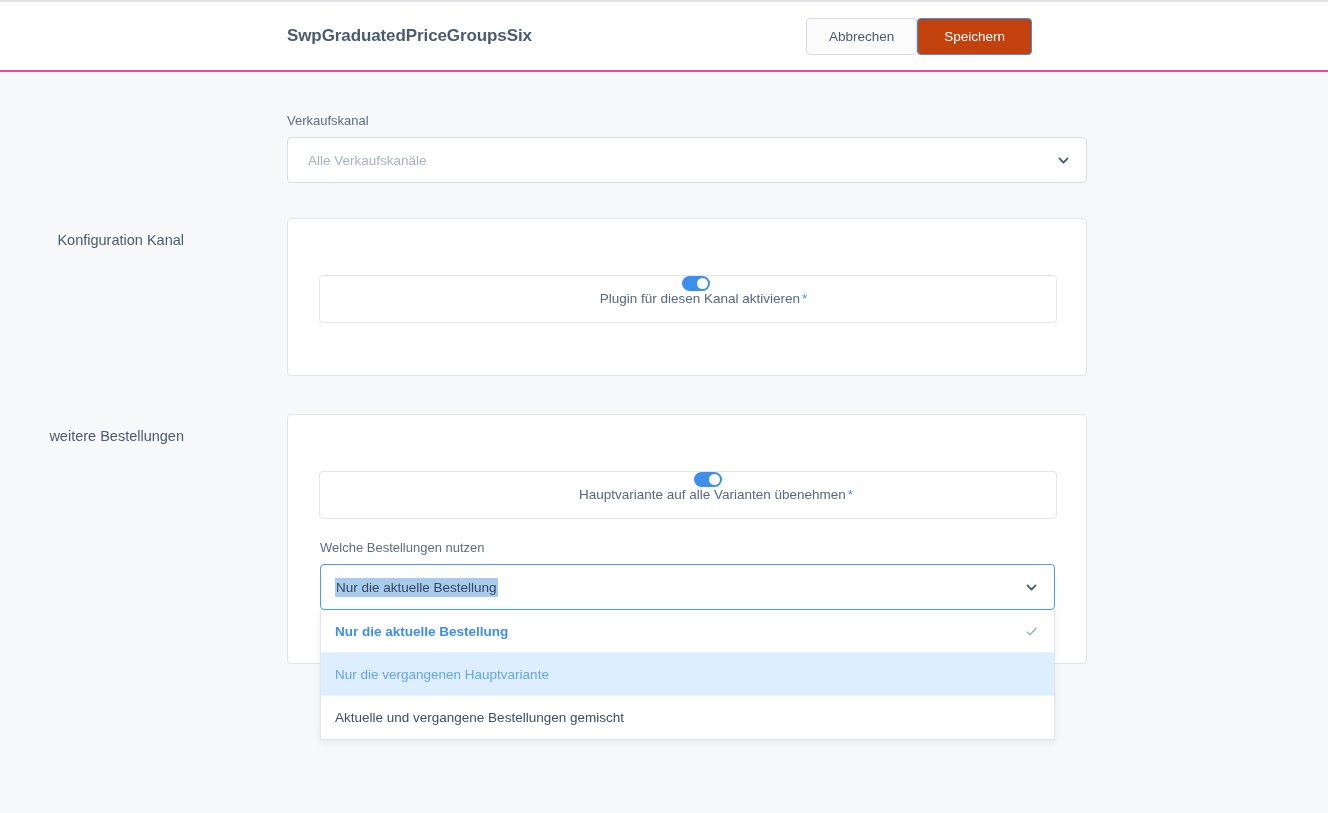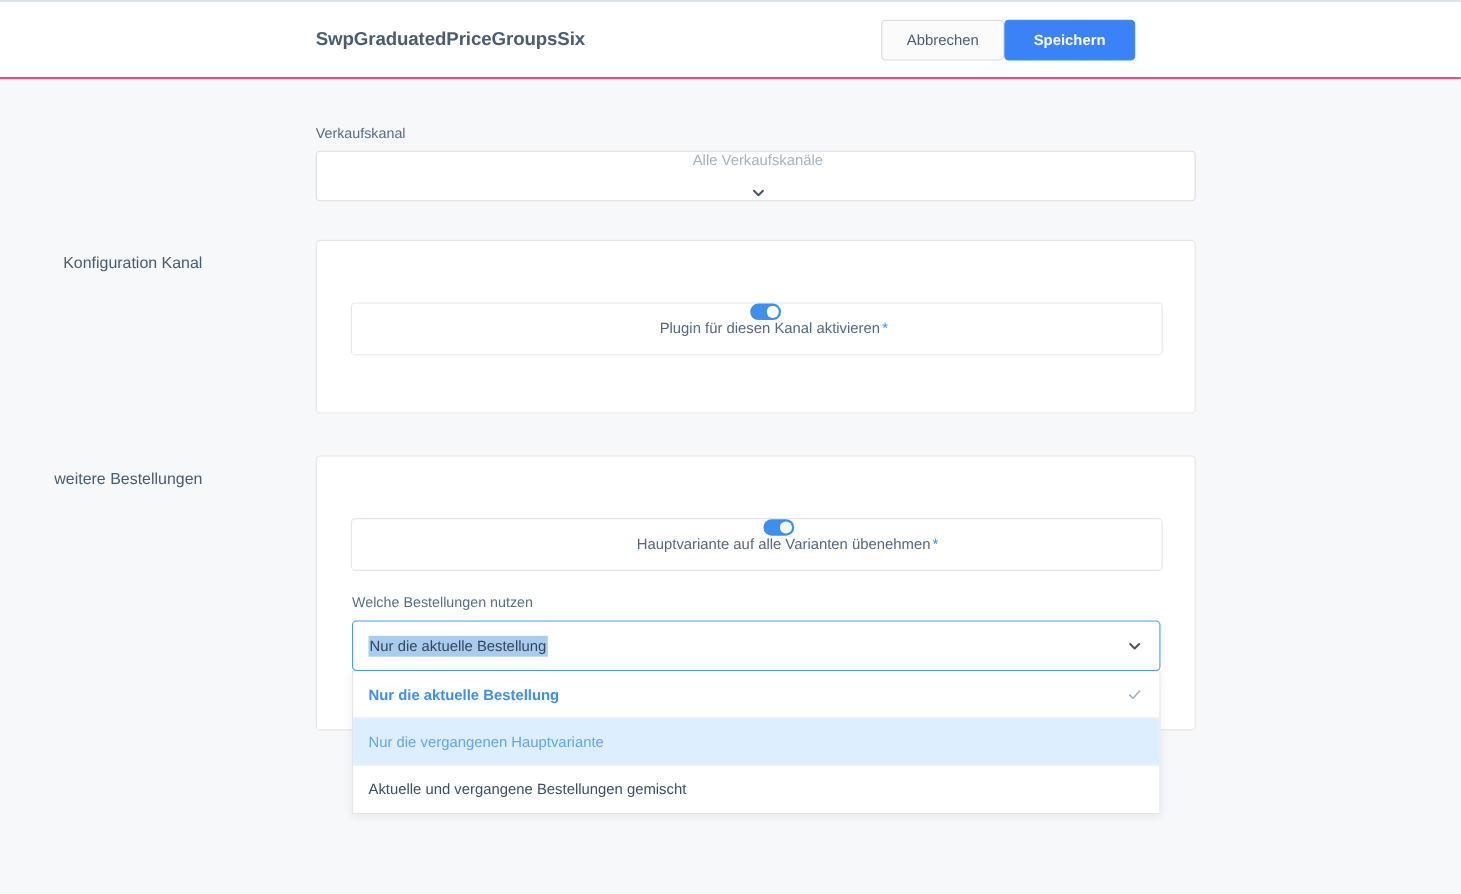--- a/index.html
+++ b/index.html
@@ -63,24 +63,24 @@
   }
 
   .btn-cancel {
     background: #fbfbfc;
     border: 1px solid #d8dde3;
     color: #4a5c70;
     font-weight: normal;
   }
 
   .btn-save {
-    background: #3b82f6;
+    background: #c2410c;
     border: 1px solid #3e8fec;
     color: #ffffff;
-    font-weight: bold;
+    font-weight: normal;
     padding: 0 26px;
   }
 
   
   .content {
     position: absolute;
     top: 74px; left: 0; right: 0; bottom: 0;
     background: #f7f8fa;
   }
 
@@ -100,21 +100,20 @@
 
   .select-box {
     height: 46px;
     background: #ffffff;
     border: 1px solid #d8dde3;
     border-radius: 4px;
     display: flex;
     align-items: center;
     padding: 0 16px 0 20px;
     cursor: pointer;
-    flex-direction: column;
   }
 
   .select-placeholder {
     flex: 1;
     font-size: 13.5px;
     color: #a8b2bd;
   }
 
   .chev {
     width: 13px;

